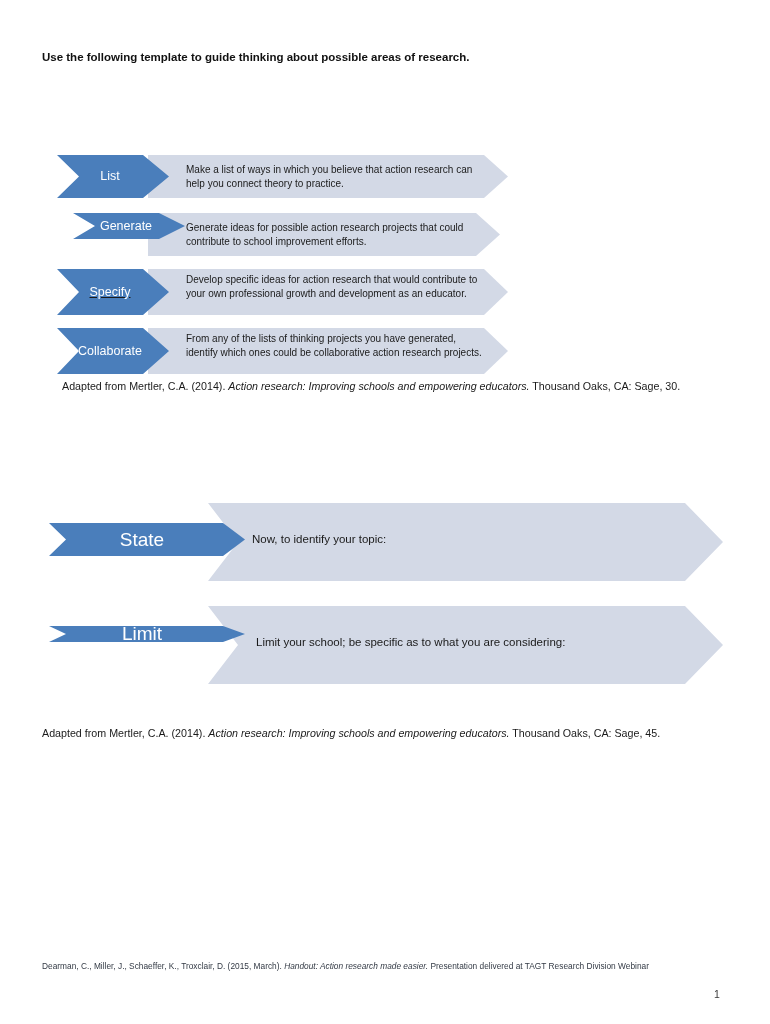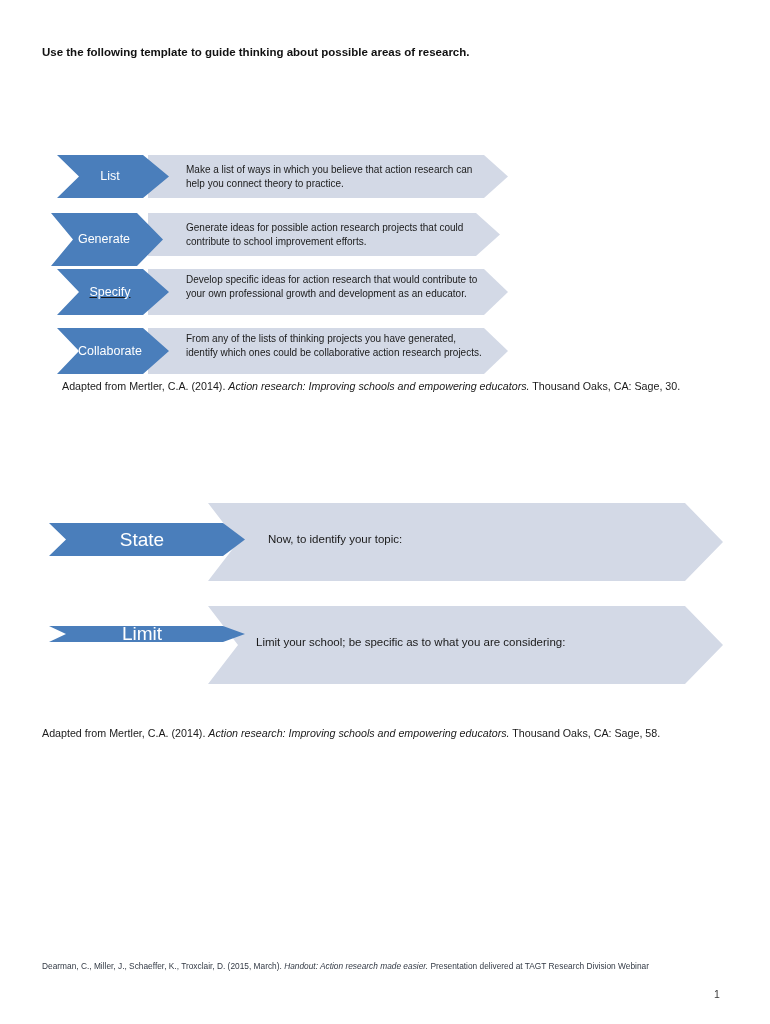--- a/index.html
+++ b/index.html
@@ -23,20 +23,21 @@
     font-weight: bold;
     line-height: 26px;
     letter-spacing: -0.1px;
     color: #111111;
     white-space: nowrap;
   }
   .subtitle-line {
     font-size: 11.5px;
     font-weight: bold;
     line-height: 17px;
+    margin-top: 5px;
     color: #111111;
     white-space: nowrap;
   }
 
   
   #small-chevrons { position: absolute; left: 0; top: 0; }
   .chev-row { position: absolute; }
 
   .chev-light {
     position: absolute;
@@ -141,21 +142,21 @@
   <div class="chev-row">
     <div class="chev-light" style="left:148px; top:155px; width:360px; height:43px;"></div>
     <div class="chev-blue" style="left:57px; top:155px; width:112px; height:43px;">
       <span class="chev-label">List</span>
     </div>
     <div class="chev-desc" style="left:186px; top:163px; width:300px;">Make a list of ways in which you believe that action research can help you connect theory to practice.</div>
   </div>
 
   <div class="chev-row">
     <div class="chev-light" style="left:148px; top:213px; width:352px; height:43px;"></div>
-    <div class="chev-blue" style="left:51px; top:213px; width:112px; height:53px;">
+    <div class="chev-blue" style="left:73px; top:213px; width:112px; height:26px;">
       <span class="chev-label">Generate</span>
     </div>
     <div class="chev-desc" style="left:186px; top:221px; width:292px;">Generate ideas for possible action research projects that could contribute to school improvement efforts.</div>
   </div>
 
   <div class="chev-row">
     <div class="chev-light" style="left:148px; top:269px; width:360px; height:46px;"></div>
     <div class="chev-blue" style="left:57px; top:269px; width:112px; height:46px;text-decoration:underline;">
       <span class="chev-label">Specify</span>
     </div>
@@ -173,31 +174,31 @@
 
 <div class="citation" id="citation-top" style="left:62px; top:379px;">
   <span>Adapted from Mertler, C.A. (2014). </span><i>Action research: Improving schools and empowering educators.</i><span> Thousand Oaks, CA: Sage, 30.</span>
 </div>
 
 <div>
   <div class="big-light" style="left:208px; top:503px; width:515px; height:78px;"></div>
   <div class="big-blue" style="left:49px; top:523px; width:196px; height:33px;">
     <span class="big-label">State</span>
   </div>
-  <div class="big-prompt" style="left:256px; top:531px;padding-left:12px;">Now, to identify your topic:</div>
+  <div class="big-prompt" style="left:240px; top:531px;padding-left:12px;">Now, to identify your topic:</div>
 </div>
 
 <div>
   <div class="big-light" style="left:208px; top:606px; width:515px; height:78px;"></div>
   <div class="big-blue" style="left:49px; top:626px; width:196px; height:16px;">
     <span class="big-label">Limit</span>
   </div>
   <div class="big-prompt" style="left:256px; top:634px;">Limit your school; be specific as to what you are considering:</div>
 </div>
 
 <div class="citation" id="citation-bottom" style="left:42px; top:726px;">
-  <span>Adapted from Mertler, C.A. (2014). </span><i>Action research: Improving schools and empowering educators.</i><span> Thousand Oaks, CA: Sage, 58.</span>
+  <span>Adapted from Mertler, C.A. (2014). </span><i>Action research: Improving schools and empowering educators.</i><span> Thousand Oaks, CA: Sage, 45.</span>
 </div>
 
 <div id="footer-citation">
   <span>Dearman, C., Miller, J., Schaeffer, K., Troxclair, D. (2015, March). </span><i>Handout: Action research made easier.</i><span> Presentation delivered at TAGT Research Division Webinar</span>
 </div>
 <div id="page-number">1</div>
 
 </body></html>

